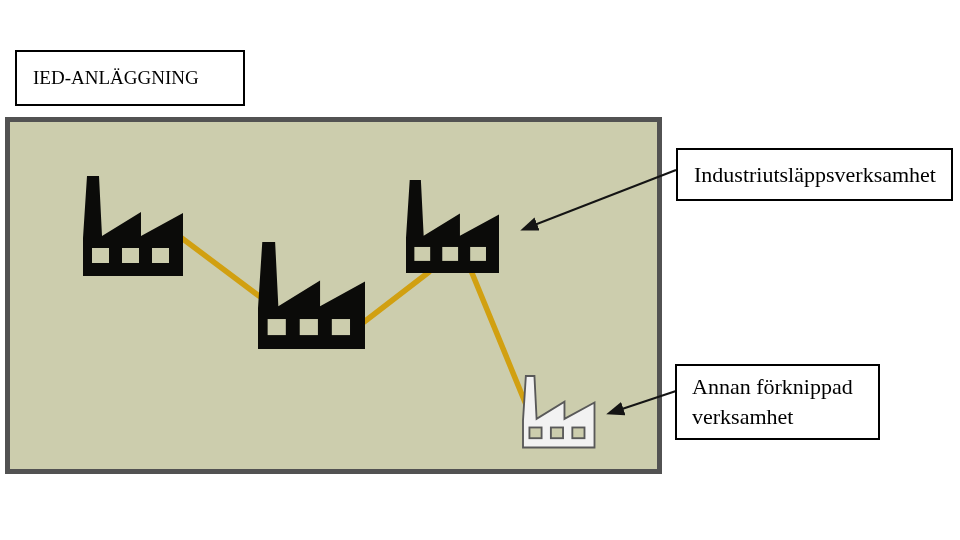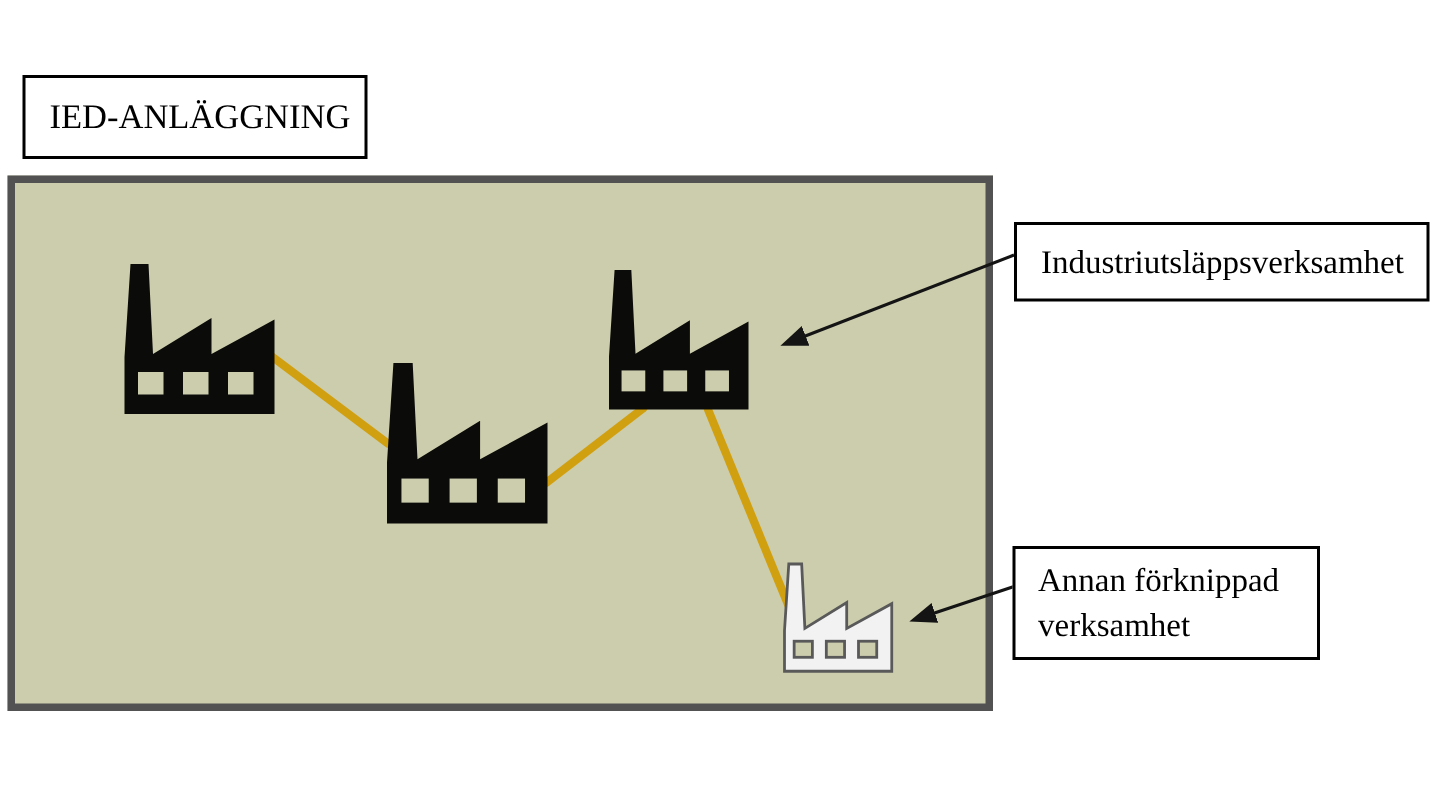--- a/index.html
+++ b/index.html
@@ -29,21 +29,21 @@
   .label-box{
     position:absolute;
     background:#ffffff;
     border:2px solid var(--box-border);
     display:flex;
     align-items:center;
     box-sizing:border-box;
   }
   .title-box{
     left:15px;top:50px;width:230px;height:56px;
-    font-size:23px;
+    font-size:19px;
     padding-left:16px;
   }
   .callout-box-1{
     left:676px;top:148px;width:277px;height:53px;
     font-size:22px;
     padding-left:16px;
   }
   .callout-box-2{
     left:675px;top:364px;width:205px;height:76px;
     font-size:22px;

